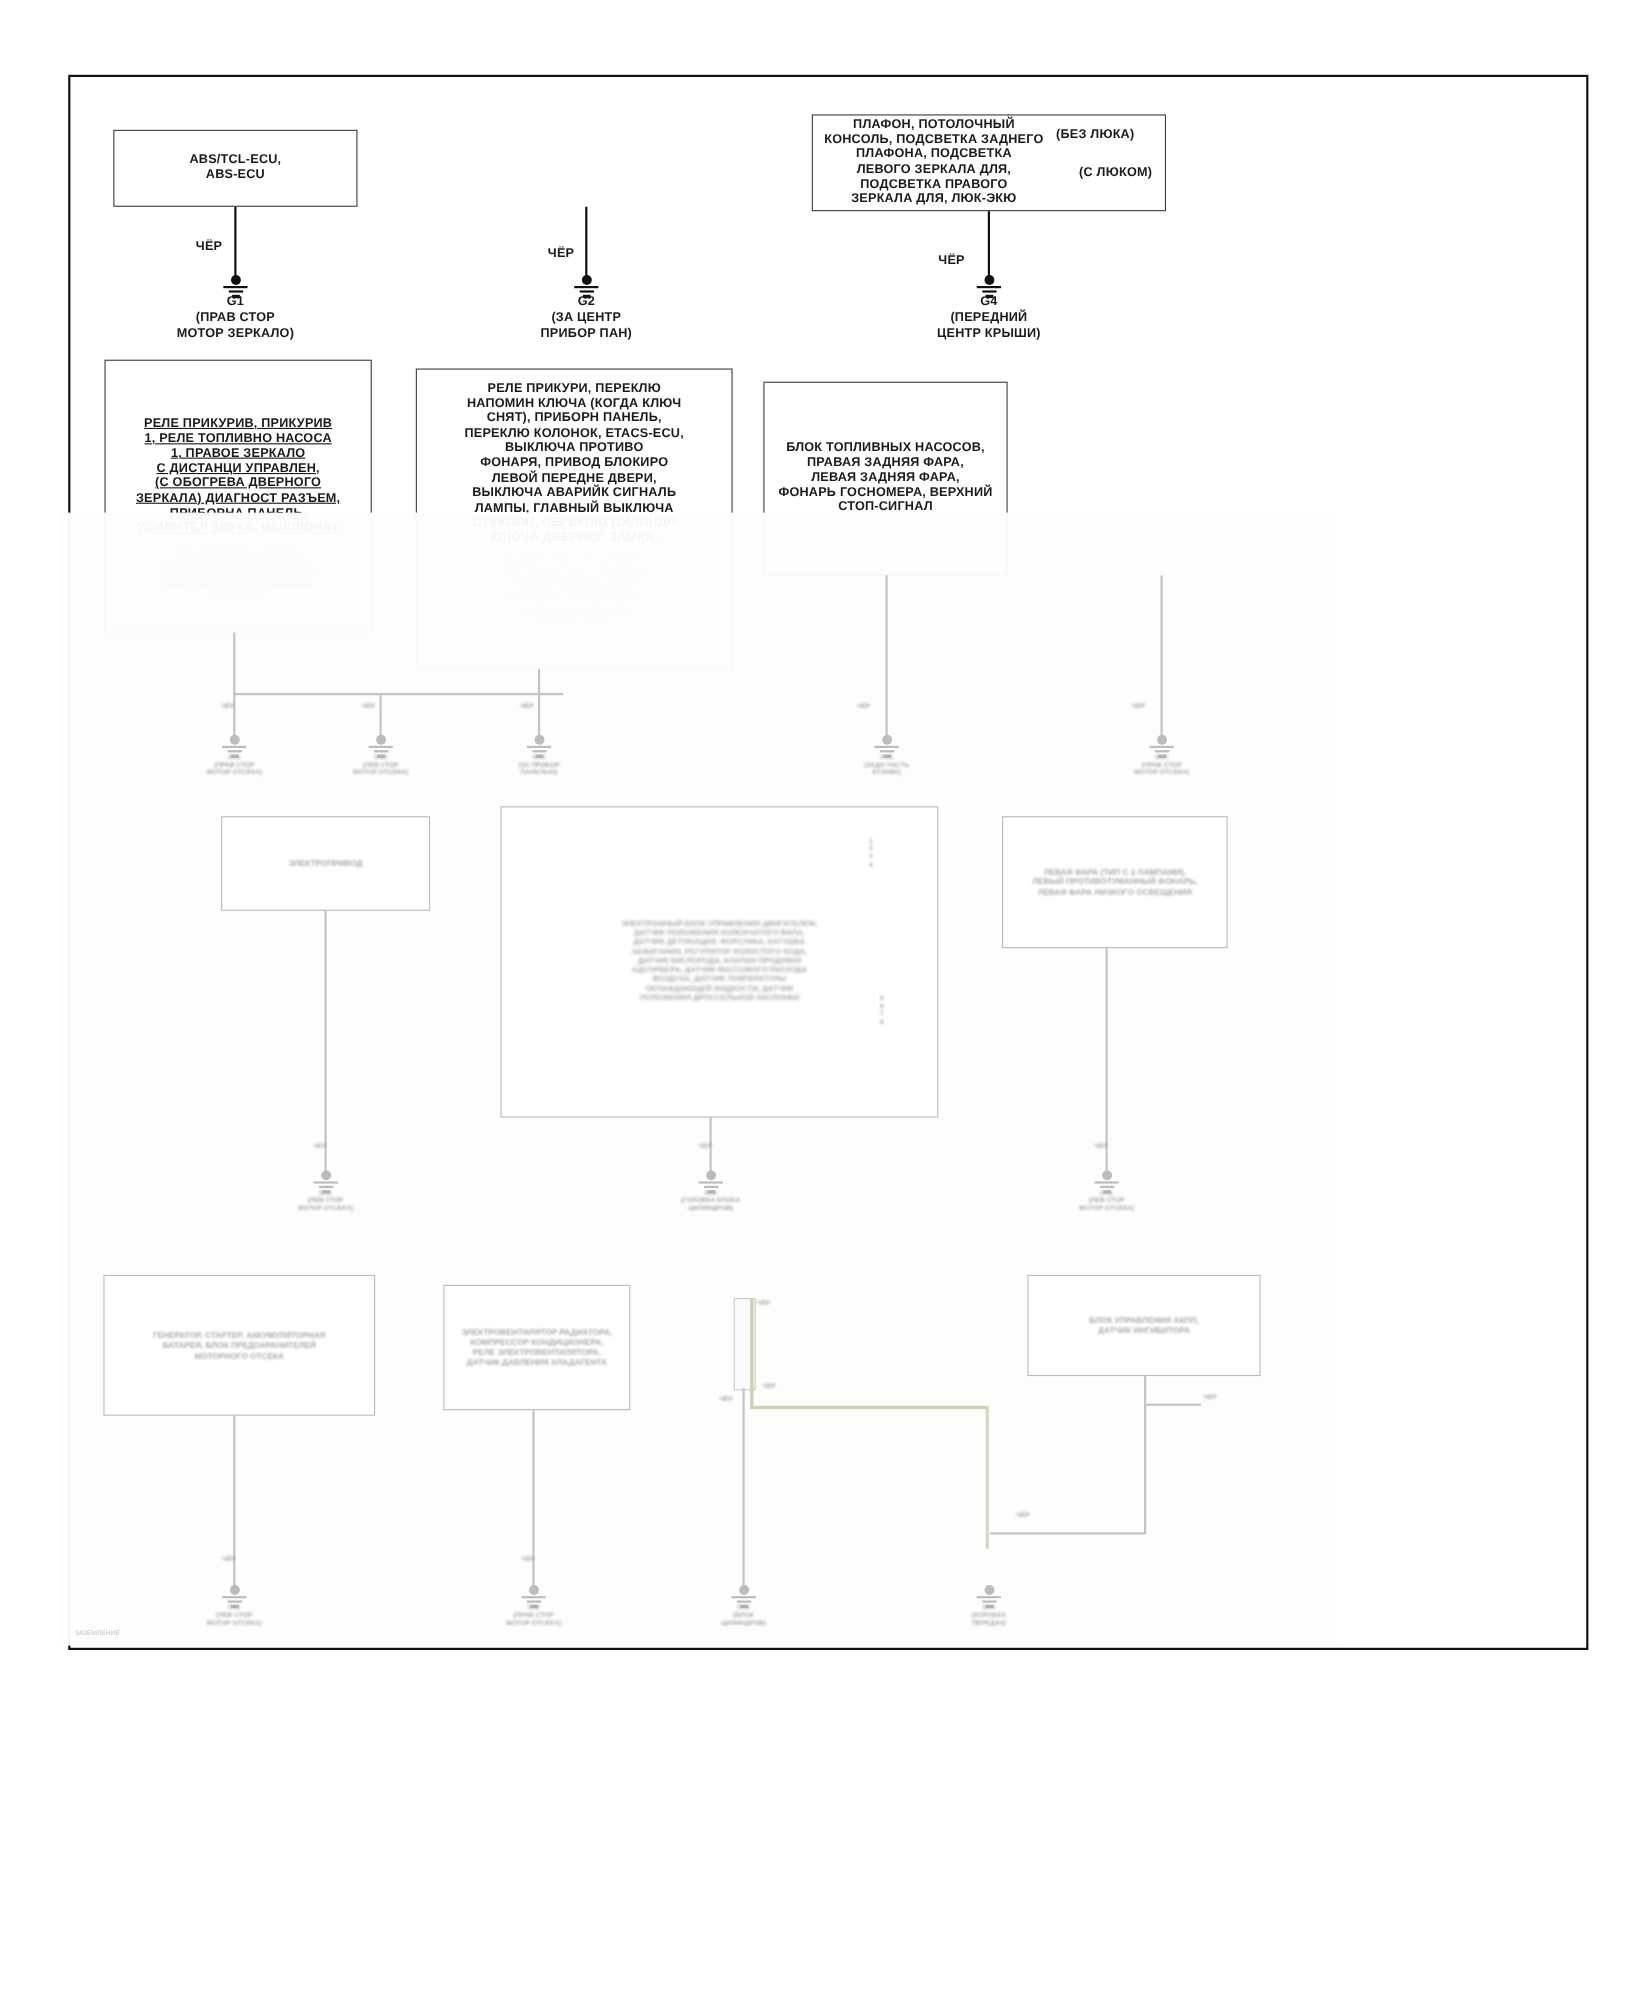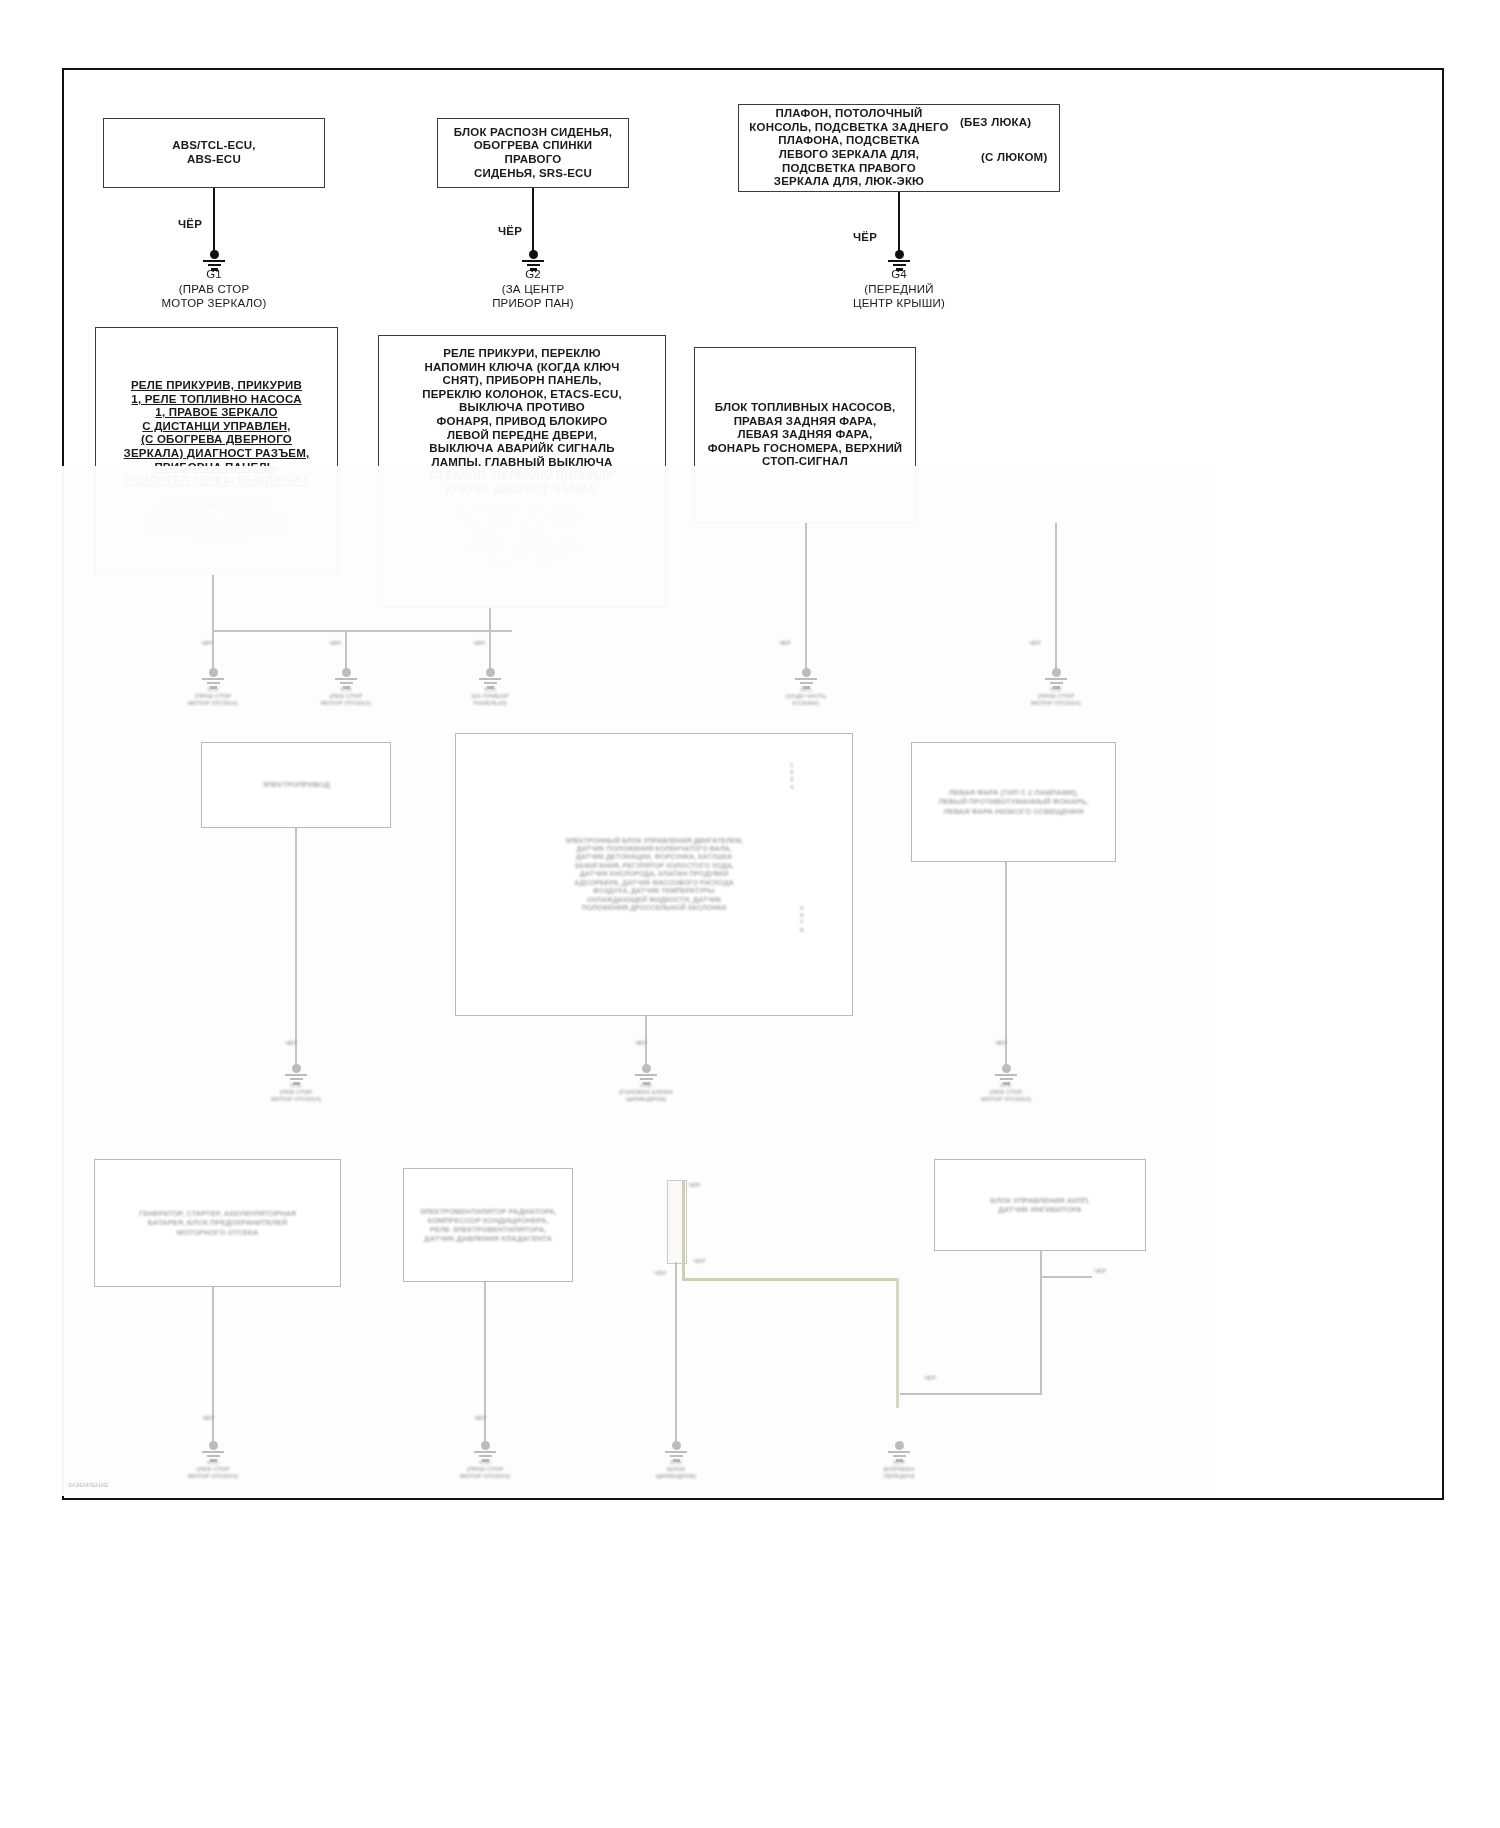--- a/index.html
+++ b/index.html
@@ -28,21 +28,21 @@
 
   
   .gnd{position:absolute;width:34px;}
   .gnd .dot{width:9px;height:9px;border-radius:50%;background:#111;margin:0 auto;}
   .gnd .b1{width:22px;height:2.2px;background:#111;margin:1px auto 0;}
   .gnd .b2{width:13px;height:2.2px;background:#111;margin:2px auto 0;}
   .gnd .b3{width:7px;height:2.2px;background:#111;margin:2px auto 0;}
   .gnd.faint .dot,.gnd.faint .b1,.gnd.faint .b2,.gnd.faint .b3{background:#bcbcbc;}
 
   .gnd-label{position:absolute;text-align:center;font-size:11.5px;line-height:13.5px;
-             font-weight:normal;white-space:pre-line;letter-spacing:.2px;}
+             font-weight:bold;white-space:pre-line;letter-spacing:.2px;}
 
   .note{position:absolute;font-size:11.5px;font-weight:bold;letter-spacing:.2px;}
 
   
   .blur{position:absolute;color:#9c9c9c;font-size:7.5px;line-height:9.2px;text-align:center;
         font-weight:bold;filter:blur(1.15px);white-space:pre-line;opacity:.85;}
   .blur.dense{font-size:7px;line-height:8.4px;filter:blur(1.3px);}
   .blur.tiny{font-size:6px;line-height:7.2px;filter:blur(1.1px);}
 
   .conn{position:absolute;background:#c3c3c3;}
@@ -71,25 +71,20 @@
   <div class="gnd" style="left:197px;top:250px;">
     <div class="dot"></div>
     <div class="b1"></div>
     <div class="b2"></div>
     <div class="b3"></div>
   </div>
   <div class="gnd-label" style="left:174px;top:268px;width:80px;">G1</div>
   <div class="gnd-label" style="left:154px;top:283px;width:120px;">(ПРАВ СТОР
 МОТОР ЗЕРКАЛО)</div>
 
-  <div class="box crisp" style="left:437px;top:118px;width:192px;height:70px;">
-    <div class="txt">БЛОК РАСПОЗН СИДЕНЬЯ,
-ОБОГРЕВА СПИНКИ ПРАВОГО
-СИДЕНЬЯ, SRS-ECU</div>
-  </div>
   <div class="wire" style="left:532px;top:188px;height:66px;"></div>
   <div class="wlabel" style="left:498px;top:225px;">ЧЁР</div>
   <div class="gnd" style="left:516px;top:250px;">
     <div class="dot"></div>
     <div class="b1"></div>
     <div class="b2"></div>
     <div class="b3"></div>
   </div>
   <div class="gnd-label" style="left:493px;top:268px;width:80px;">G2</div>
   <div class="gnd-label" style="left:473px;top:283px;width:120px;">(ЗА ЦЕНТР

